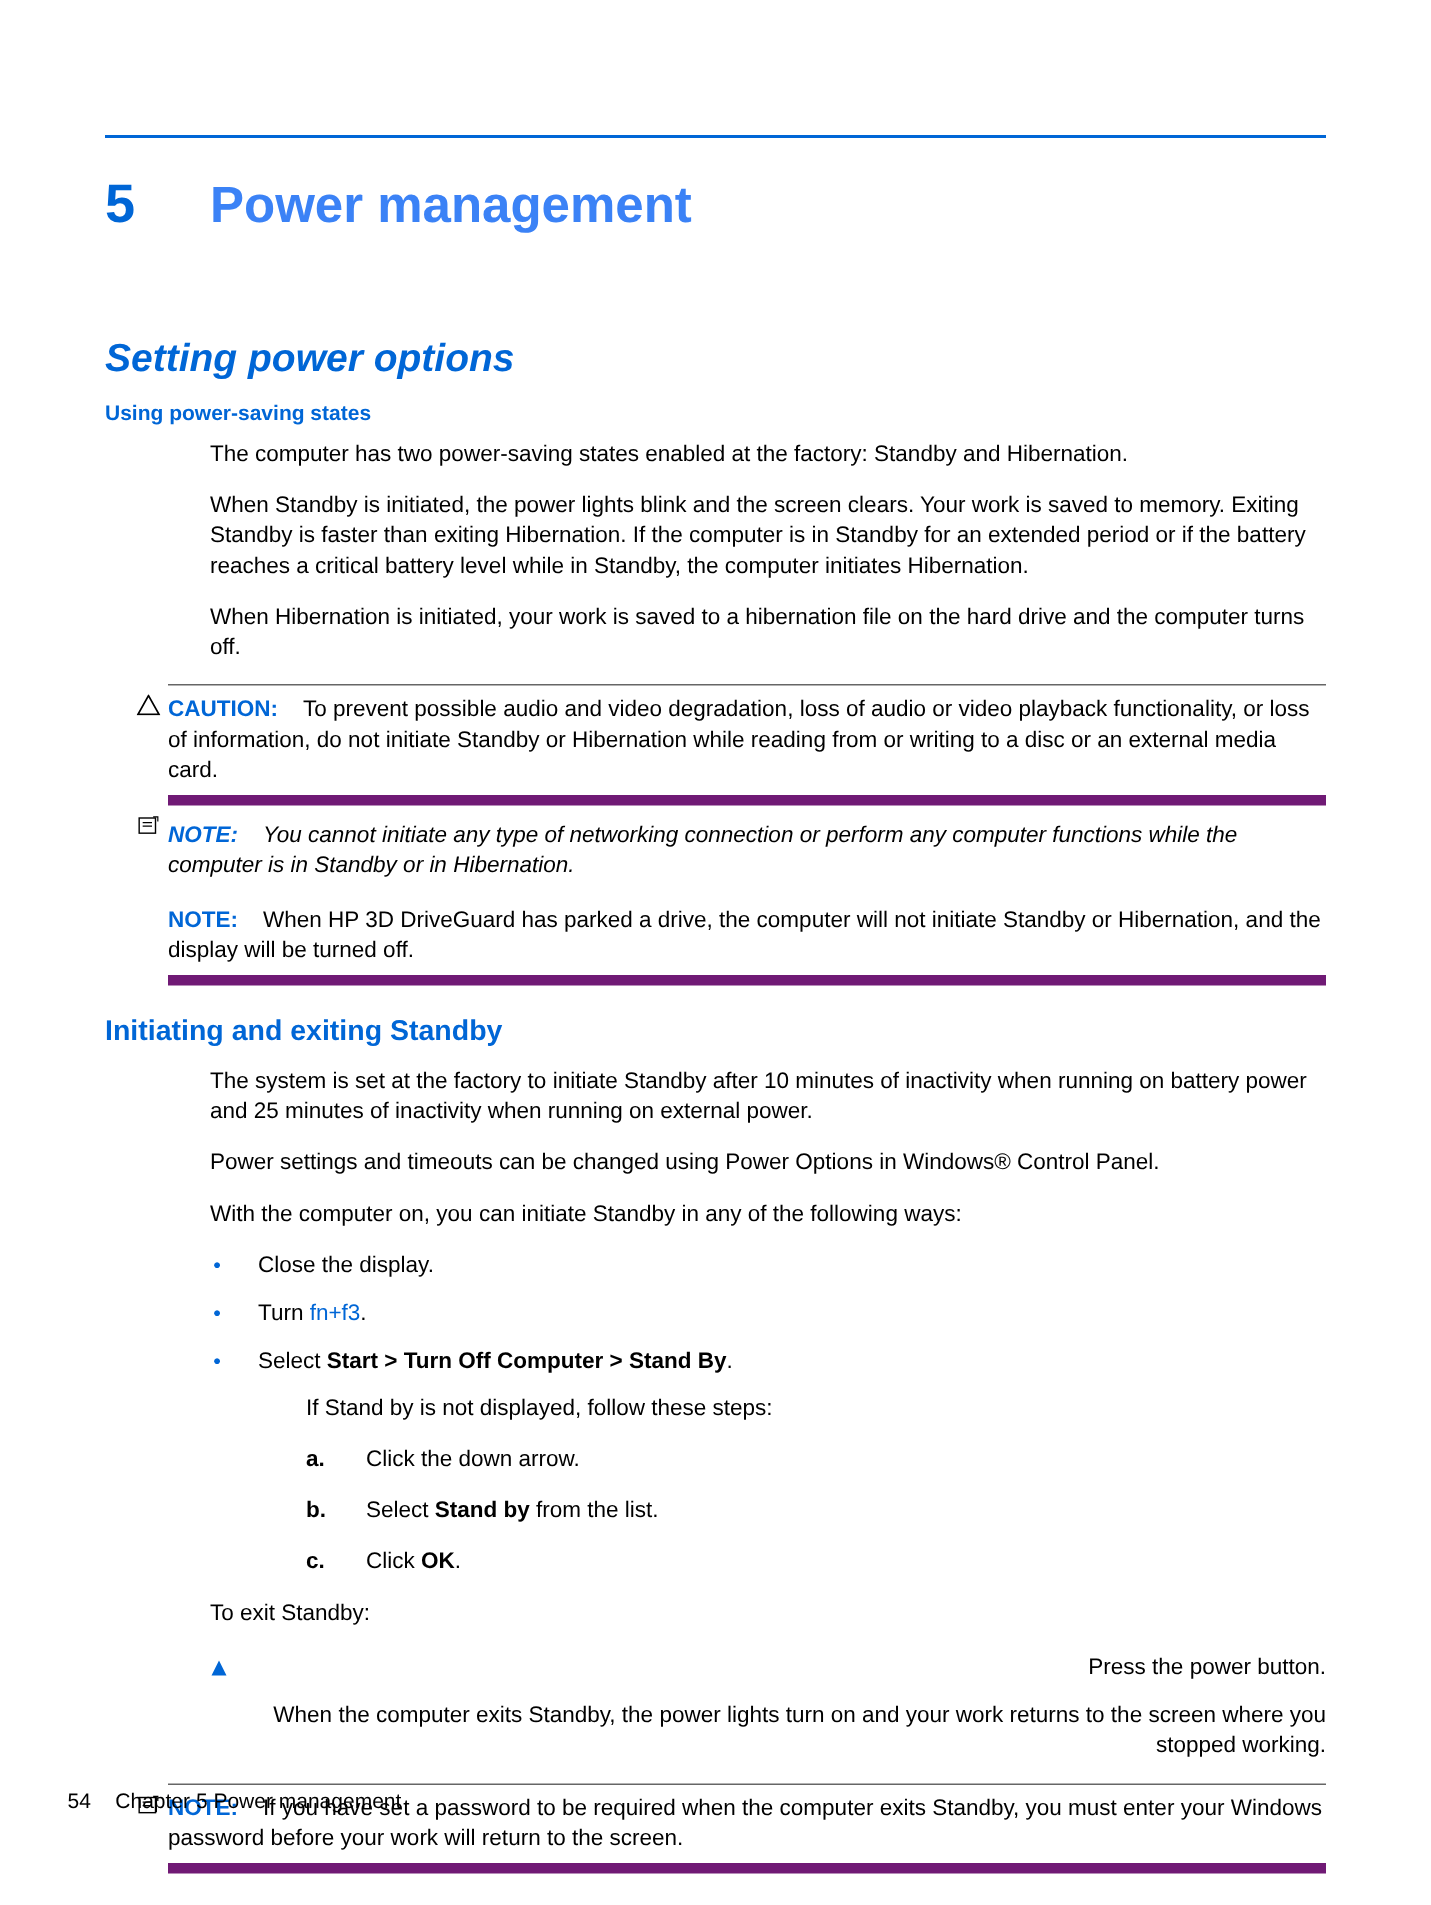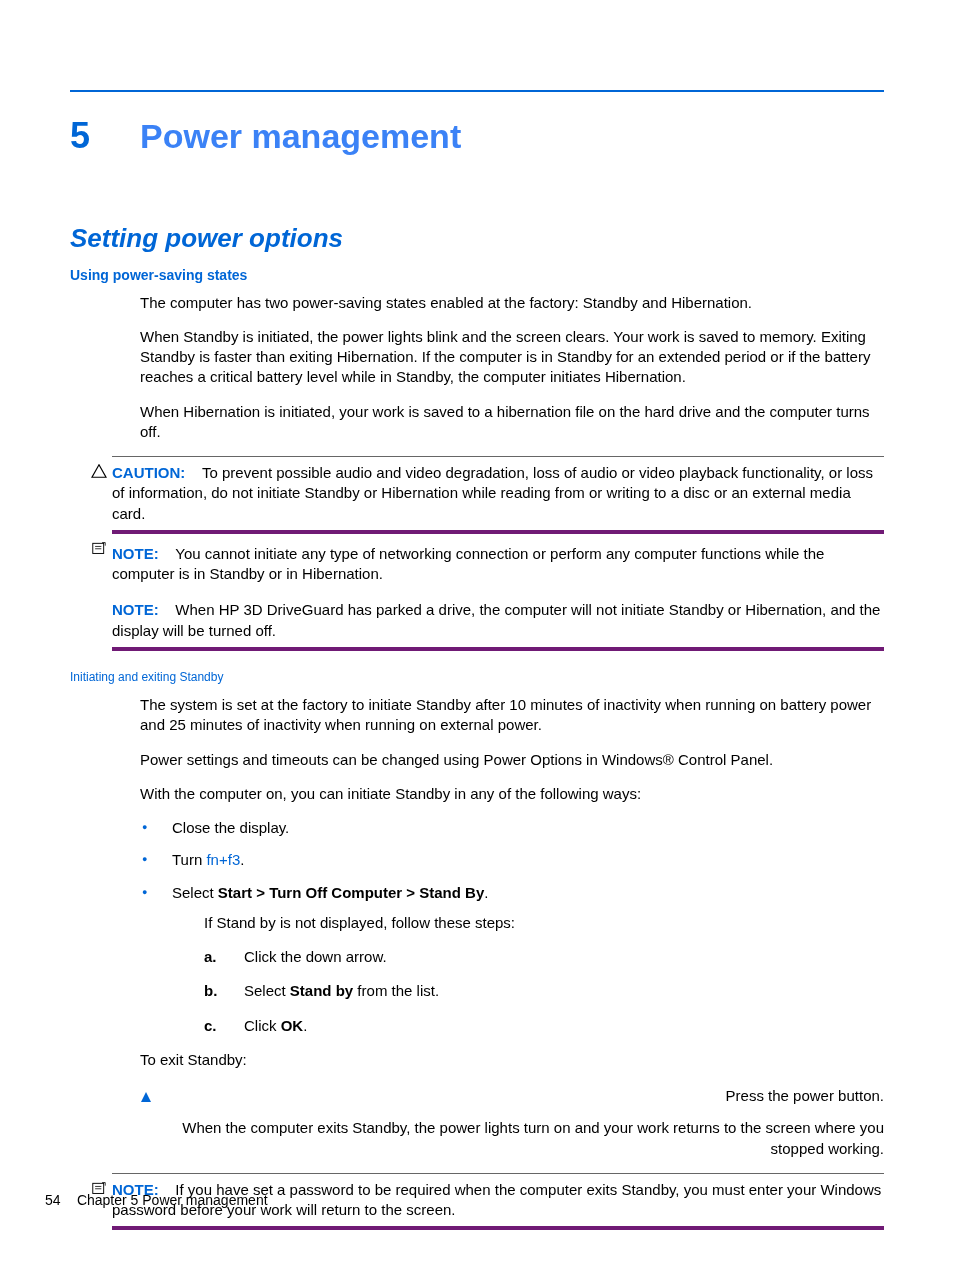--- a/index.html
+++ b/index.html
@@ -47,34 +47,34 @@
     font-style: italic;
   }
   .h3 {
     color: #0066d6;
     font-weight: bold;
     font-size: 14px;
     margin-bottom: 8px;
   }
   .h4 {
     color: #0066d6;
-    font-weight: normal;
-    font-size: 12px;
+    font-weight: bold;
+    font-size: 19px;
     margin-top: 18px;
     margin-bottom: 10px;
   }
   .body-indent {
     margin-left: 70px;
   }
   p.para {
     margin: 0 0 14px 0;
   }
   .callout {
     border-top: 1px solid #666;
-    border-bottom: 4px solid #701a75;
+    border-bottom: 7px solid #701a75;
     padding: 6px 0 6px 0;
     margin-left: 42px;
     margin-bottom: 12px;
     position: relative;
   }
   .callout .icon-hold {
     position: absolute;
     left: -22px;
     top: 6px;
     width: 18px;
@@ -85,20 +85,21 @@
     font-weight: bold;
   }
   .callout + .callout,
   .callout.stack {
     border-top: none;
     margin-top: -12px;
     padding-top: 10px;
   }
   .callout.no-bottom {
     border-bottom: none;
+    font-style: italic;
   }
   ul.bullets {
     list-style: none;
     padding: 0;
     margin: 0 0 10px 0;
   }
   ul.bullets > li {
     position: relative;
     padding-left: 32px;
     margin-bottom: 12px;

